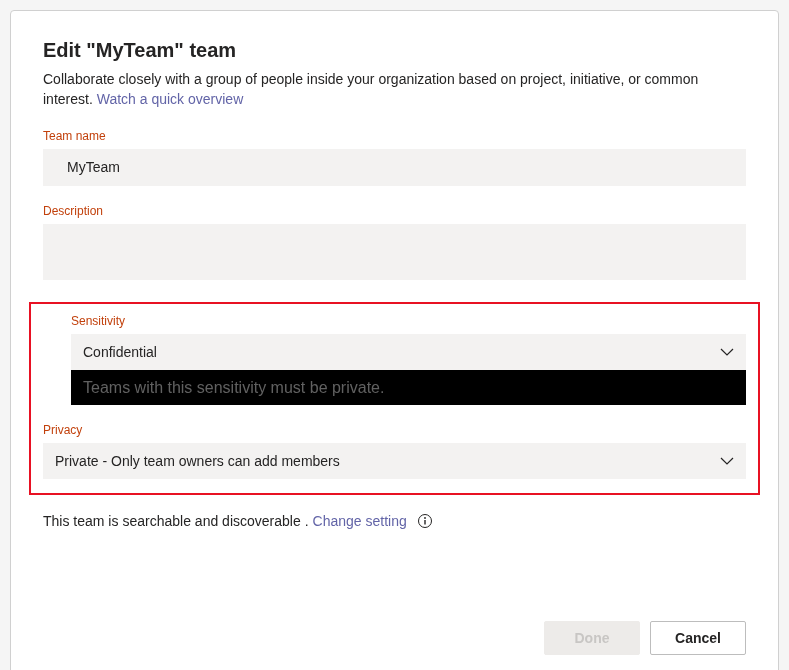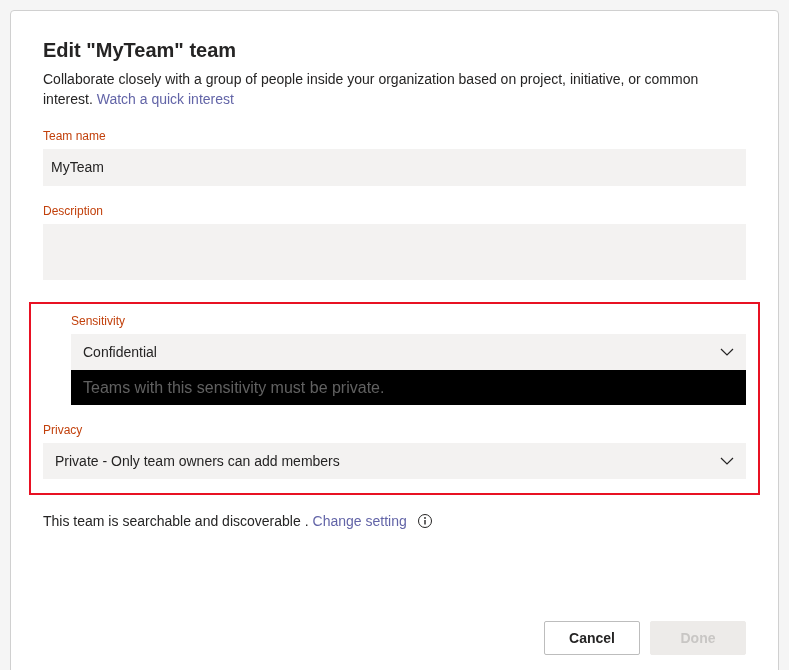--- a/index.html
+++ b/index.html
@@ -51,21 +51,21 @@
       font-size: 12px;
       color: #c2410c;
       margin-bottom: 6px;
       display: block;
     }
     .text-input {
       width: 100%;
       background: #f3f2f1;
       border: none;
       border-bottom: 1px solid transparent;
-      padding: 10px 8px;
+      padding: 10px 24px;
       font-size: 14px;
       color: #252424;
       font-family: inherit;
       outline: none;
     }
     .textarea-input {
       width: 100%;
       background: #f3f2f1;
       border: none;
       padding: 10px 12px;
@@ -158,21 +158,21 @@
     }
   </style>
 </head>
 <body>
 
 <div class="dialog">
 
   <h1 class="dialog-title">Edit "MyTeam" team</h1>
 
   <p class="dialog-subtitle">
-    <span>Collaborate closely with a group of people inside your organization based on project, initiative, or common interest. </span><a class="link">Watch a quick interest</a>
+    <span>Collaborate closely with a group of people inside your organization based on project, initiative, or common interest. </span><a class="link">Watch a quick overview</a>
   </p>
 
   <div class="field-group">
     <label class="field-label">Team name</label>
     <input type="text" class="text-input" value="MyTeam" style="">
   </div>
 
   <div class="field-group">
     <label class="field-label">Description</label>
     <textarea class="textarea-input" style=""></textarea>
@@ -215,17 +215,17 @@
     <span class="info-icon">
       <svg viewBox="0 0 16 16" width="16" height="16">
         <circle cx="8" cy="8" r="6.5" stroke="#252424" stroke-width="1" fill="none"></circle>
         <circle cx="8" cy="5" r="0.9" fill="#252424"></circle>
         <rect x="7.3" y="7" width="1.4" height="4.5" fill="#252424"></rect>
       </svg>
     </span>
   </div>
 
   <div class="footer">
+    <button class="btn btn-primary-disabled" disabled="">Done</button>
     <button class="btn btn-secondary">Cancel</button>
-    <button class="btn btn-primary-disabled" disabled="">Done</button>
   </div>
 
 </div>
 
 </body></html>

